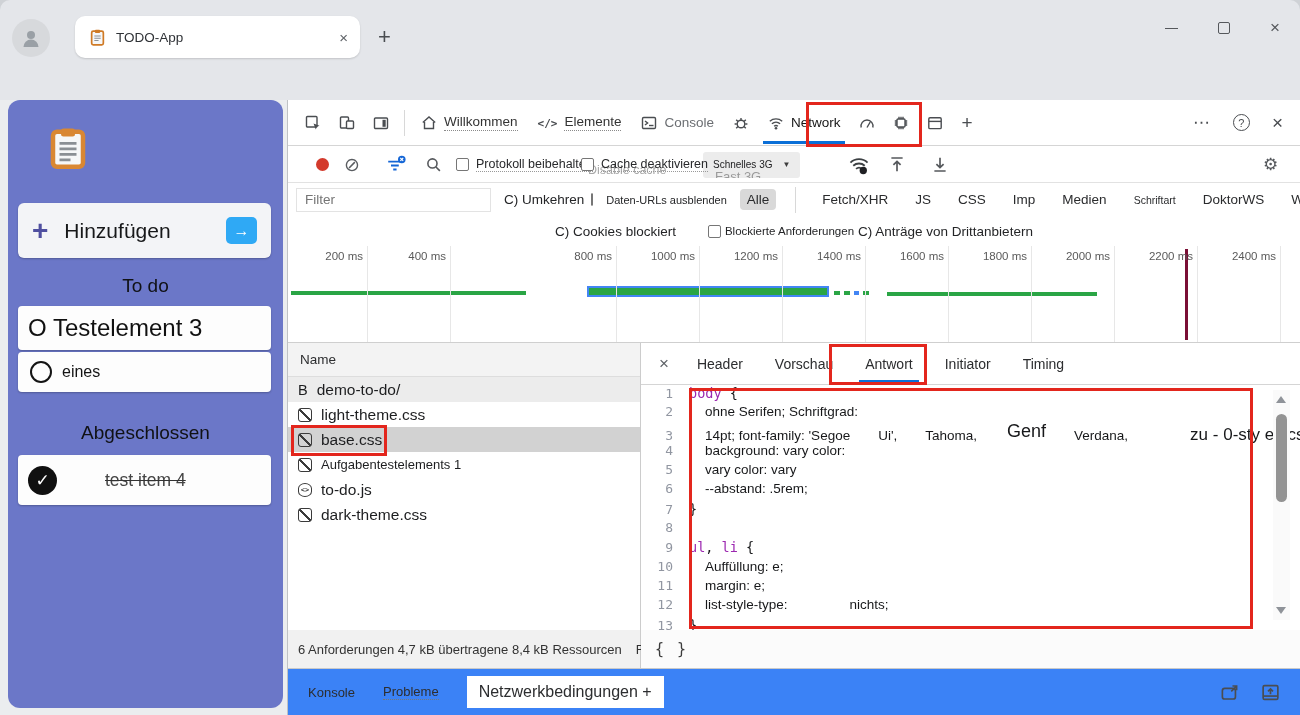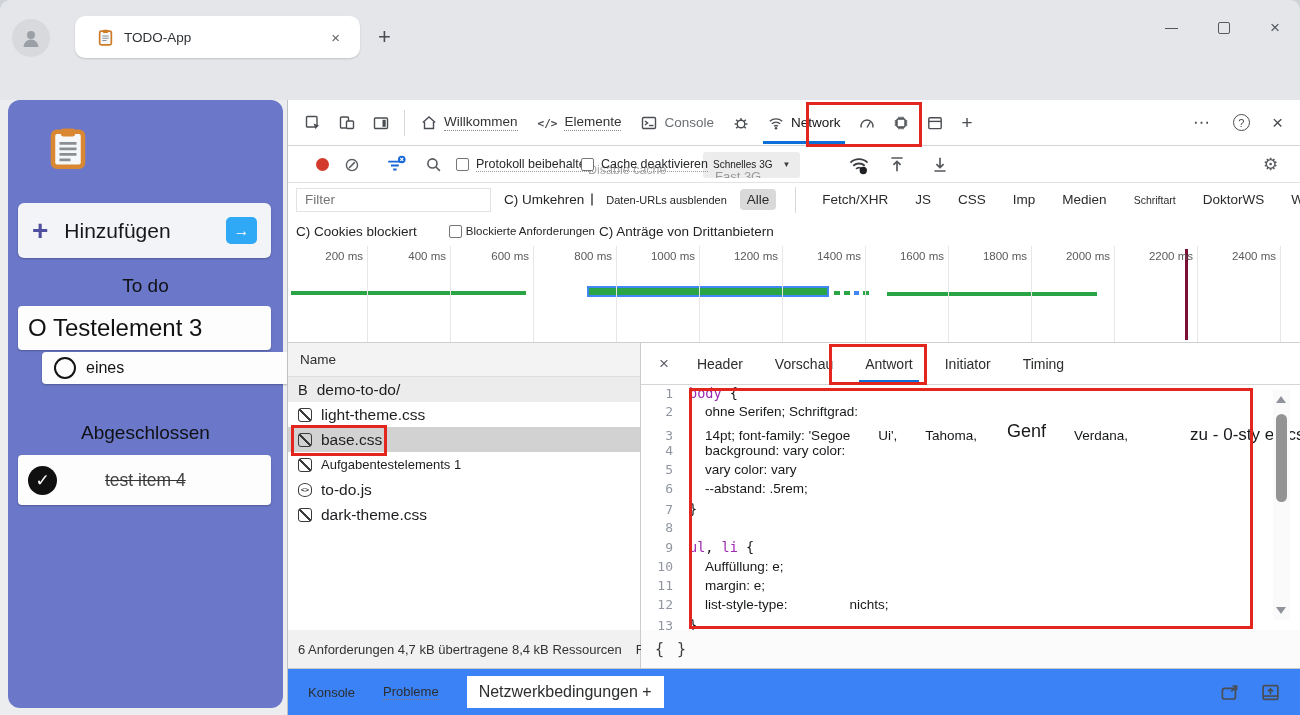--- a/index.html
+++ b/index.html
@@ -1,21 +1,21 @@
 <!DOCTYPE html>
 <html><head>
 <meta charset="utf-8">
 <style>
   html,body{margin:0;padding:0;background:#cfd2d6;}
   *{box-sizing:border-box;font-family:"Liberation Sans",sans-serif;}
   .screen{position:relative;width:1300px;height:715px;background:#e4e6ea;overflow:hidden;border-radius:10px 10px 0 0;}
   
   .titlebar{position:absolute;left:0;top:0;width:100%;height:60px;}
   .avatar{position:absolute;left:12px;top:19px;width:38px;height:38px;border-radius:50%;background:#d7d9dc;display:flex;align-items:center;justify-content:center;}
-  .tab{position:absolute;left:75px;top:16px;width:285px;height:42px;background:#fff;border-radius:10px;display:flex;align-items:center;padding:0 16px;box-shadow:0 1px 2px rgba(0,0,0,.15);}
+  .tab{position:absolute;left:75px;top:16px;width:285px;height:42px;background:#fff;border-radius:10px;display:flex;align-items:center;padding:0 8px;box-shadow:0 1px 2px rgba(0,0,0,.15);}
   .tab .fav{margin:0 10px 0 6px;display:flex;}
   .tab .ttl{font-size:13.5px;color:#2f3236;flex:1;}
   .tab .cl{color:#5f6368;font-size:15px;cursor:default;padding:2px 4px;}
   .newtab{position:absolute;left:378px;top:24px;font-size:22px;color:#4a4d51;font-weight:300;}
   .wctrl{position:absolute;top:22px;display:flex;gap:40px;right:20px;align-items:center;color:#55585c;}
   .wmin{width:13px;border-top:1.5px solid #55585c;display:inline-block;}
   .wmax{width:12px;height:12px;border:1.5px solid #55585c;border-radius:2px;display:inline-block;}
   .wclo{font-size:17px;line-height:12px;}
   .navbar{position:absolute;left:0;top:60px;width:100%;height:40px;}
   .nav-ic{position:absolute;top:66px;font-size:20px;color:#3c4043;}
@@ -30,21 +30,21 @@
   .todo{position:absolute;left:8px;top:100px;width:275px;height:608px;background:#6b77c8;border-radius:12px;}
   .app-title{position:absolute;left:95px;top:138px;font-size:30px;color:#0c0c0c;white-space:nowrap;z-index:35;}
   .app-logo{position:absolute;left:48px;top:126px;z-index:36;}
   .addcard{position:absolute;left:10px;top:103px;width:253px;height:55px;background:#f3f4f7;border-radius:6px;display:flex;align-items:center;padding:0 14px;box-shadow:0 1px 2px rgba(0,0,0,.25);}
   .addcard .plus{color:#4f4fa0;font-size:28px;font-weight:bold;margin-right:16px;}
   .addcard .albl{font-size:21px;color:#17181a;flex:1;}
   .gobtn{width:31px;height:27px;background:#2fa9f5;border-radius:5px;color:#fff;display:flex;align-items:center;justify-content:center;font-size:16px;font-weight:bold;}
   .sec-h{position:absolute;width:100%;text-align:center;font-size:19px;color:#101114;}
   .titem{position:absolute;left:10px;width:253px;background:#fdfdfd;border-radius:4px;display:flex;align-items:center;box-shadow:0 1px 2px rgba(0,0,0,.25);}
   .t1{top:206px;height:44px;font-size:24px;color:#111;padding:0 10px;}
-  .t2{top:252px;height:32px;padding:0 12px;margin-left:24px;}
+  .t2{top:252px;height:40px;padding:0 12px;}
   .ring{width:22px;height:22px;border:2.5px solid #141414;border-radius:50%;margin-right:10px;flex:none;}
   .t2 .lbl{font-size:16px;color:#141414;}
   .done{top:355px;height:50px;padding:0 10px;}
   .dcirc{width:29px;height:29px;background:#101010;border-radius:50%;color:#fff;display:flex;align-items:center;justify-content:center;font-size:17px;margin-right:12px;flex:none;}
   .done .lbl{font-size:17.5px;color:#454545;text-decoration:line-through;text-decoration-color:#333;margin-left:36px;}
   
   .devtools{position:absolute;left:287px;top:100px;width:1013px;height:615px;background:#fff;border-left:1px solid #bfc2c5;z-index:10;}
   .dt-row1{position:absolute;left:0;top:0;width:100%;height:46px;border-bottom:1px solid #d5d5d5;display:flex;align-items:center;padding:0 8px;}
   .dt-ic{padding:4px 9px;display:flex;align-items:center;color:#4a4d51;}
   .vsep{width:1px;height:26px;background:#d8d8d8;margin:0 6px;}
@@ -64,21 +64,21 @@
   .noent{font-size:19px;color:#5a5d61;}
   .chk{width:13px;height:13px;border:1.5px solid #767676;border-radius:2px;background:#fff;}
   .r2lbl{font-size:12.5px;color:#28292b;margin-left:7px;border-bottom:1px dotted #999;white-space:nowrap;}
   .ghost{position:absolute;font-size:12.5px;color:#a8a8a8;white-space:nowrap;z-index:0;}
   .throttle{background:#ececec;border-radius:3px;height:26px;display:flex;align-items:center;padding:0 10px;gap:10px;position:relative;overflow:hidden;}
   .throttle .tv{font-size:10px;color:#1c1c1e;z-index:2;}
   .throttle .car{font-size:8px;color:#3c3c3c;z-index:2;}
   .tghost{position:absolute;left:12px;top:17px;font-size:13px;color:#9a9a9a;}
   
   .dt-row3{position:absolute;left:0;top:83px;width:100%;height:33px;display:flex;align-items:center;padding:0 8px;gap:13px;}
-  .dt-row4{position:absolute;left:0;top:116px;width:100%;height:30px;display:flex;align-items:center;padding:0 8px;gap:4px;border-bottom:0;}
+  .dt-row4{position:absolute;left:0;top:116px;width:100%;height:30px;display:flex;align-items:center;padding:0 8px;gap:4px;border-bottom:0;justify-content:center;}
   .finput{width:200px;height:24px;border:1px solid #e3e3e3;background:#fff;font-size:13.5px;color:#333;padding:0 8px;outline:none;}
   .finput::placeholder{color:#757575;}
   .f-lbl{font-size:13.5px;color:#242527;white-space:nowrap;}
   .f-small{font-size:11px;color:#242527;white-space:nowrap;}
   .pill{font-size:13.5px;color:#2a2b2d;white-space:nowrap;padding:3px 7px;border-radius:4px;}
   .pill.selected{background:#d9d9d9;}
   .pill.small{font-size:10.5px;}
   
   .tl{position:absolute;left:0;top:146px;width:100%;height:97px;border-bottom:1px solid #cfcfcf;overflow:hidden;}
   .tlcol{position:absolute;top:0;height:100%;border-right:1px solid #e7e7e7;}
@@ -398,23 +398,20 @@
       <div class="bar" style="left:566px;top:45px;width:5px;height:4px;background:#4285f4;"></div>
       <div class="bar" style="left:575px;top:45px;width:6px;height:4px;"></div>
       <div class="bar" style="left:599px;top:46px;width:210px;height:3.5px;"></div>
       <div class="reddrop" style="left:897px;"></div>
     <div class="tlcol" style="left: 0px; width: 80px;">
           <span class="tllbl">200 ms</span>
         </div>
         <div class="tlcol" style="left: 80px; width: 83px;">
           <span class="tllbl">400 ms</span>
         </div>
-        <div class="tlcol" style="left: 163px; width: 83px;">
-          <span class="tllbl">600 ms</span>
-        </div>
         <div class="tlcol" style="left: 246px; width: 83px;">
           <span class="tllbl">800 ms</span>
         </div>
         <div class="tlcol" style="left: 329px; width: 83px;">
           <span class="tllbl">1000 ms</span>
         </div>
         <div class="tlcol" style="left: 412px; width: 83px;">
           <span class="tllbl">1200 ms</span>
         </div>
         <div class="tlcol" style="left: 495px; width: 83px;">

